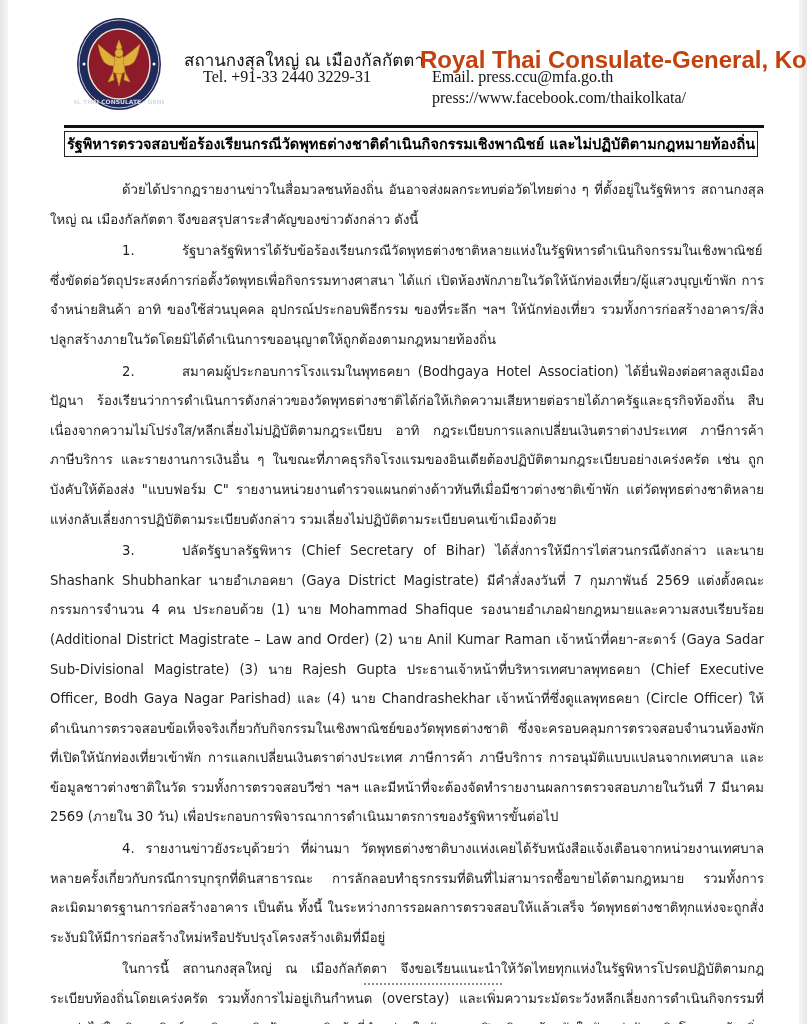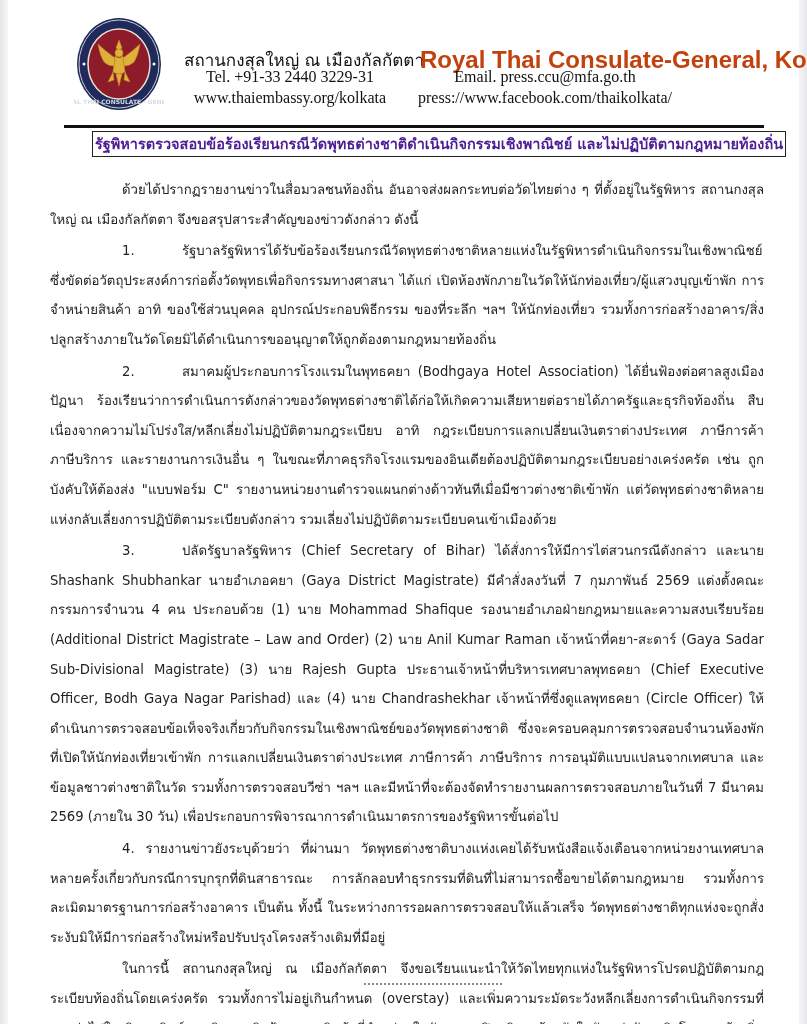--- a/index.html
+++ b/index.html
@@ -29,30 +29,30 @@
       font-family: "DejaVu Sans", sans-serif; font-size: 17px; color: #111;
       width: 236px; display: inline-block;
     }
     .org-en {
       font-family: Liberation Sans, sans-serif; font-weight: bold; font-size: 24px; color: #c2410c;
     }
     .contact {
       position: absolute; top: 52px; font-family: "Liberation Serif", serif; font-size: 16px;
       color: #111; line-height: 21px;
     }
-    .contact.left { left: 115px; text-align: center; width: 206px; }
-    .contact.right { left: 346px; text-align: center; }
+    .contact.left { left: 131px; text-align: left; width: 206px; }
+    .contact.right { left: 360px; text-align: left; }
     .rule {
       position: absolute; left: 64px; top: 125px; width: 700px; height: 3px; background: #111;
     }
     .title-box {
       position: absolute; left: 64px; top: 131px; width: 694px; height: 26px;
       border: 1px solid #222; box-sizing: border-box;
       text-align: center; font-weight: bold; font-size: 14.5px; line-height: 24px;
-      color: #4c1d95; white-space: nowrap; overflow: hidden; margin-left: 28px;
+      color: #000000; white-space: nowrap; overflow: hidden;
     }
     .body-text {
       position: absolute; left: 48px; top: 173px; width: 718px;
       font-size: 13.2px; line-height: 29.6px; color: #222;
       text-align: justify;
     }
     .para { margin: 2px; text-indent: 72px; }
     .para .num { display: inline-block; width: 60px; text-indent: 0; }
     .para.numbered { text-indent: 72px; }
     .para.plain4 { text-indent: 72px; }
@@ -89,21 +89,20 @@
       <circle cx="80" cy="48" r="1.5" fill="#fff"></circle>
       <text x="45" y="88" font-size="6" fill="#d8dbe6" text-anchor="middle" font-family="DejaVu Sans, sans-serif" font-weight="bold">ROYAL THAI CONSULATE · GENERAL</text>
     </svg>
   </div>
   <div class="org-line">
     <span class="org-th">สถานกงสุลใหญ่ ณ เมืองกัลกัตตา</span>
     <span class="org-en">Royal Thai Consulate-General, Kolkata</span>
   </div>
   <div class="contact left">
     <div>Tel. +91-33 2440 3229-31</div>
-    <div>www.thaiembassy.org/kolkata</div>
   </div>
   <div class="contact right">
     <div>Email. press.ccu@mfa.go.th</div>
     <div>press://www.facebook.com/thaikolkata/</div>
   </div>
 </div>
 
 <div class="rule"></div>
 
 <div class="title-box">รัฐพิหารตรวจสอบข้อร้องเรียนกรณีวัดพุทธต่างชาติดำเนินกิจกรรมเชิงพาณิชย์ และไม่ปฏิบัติตามกฎหมายท้องถิ่น</div>

